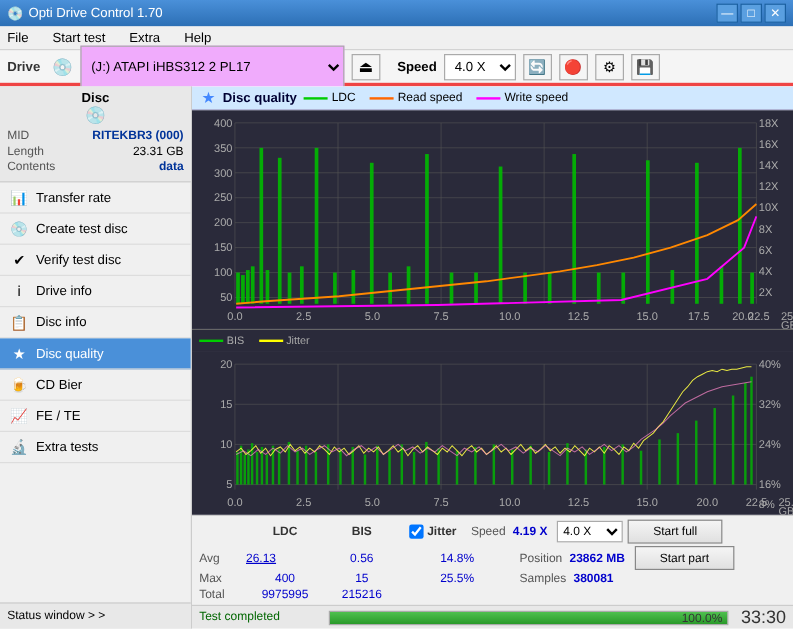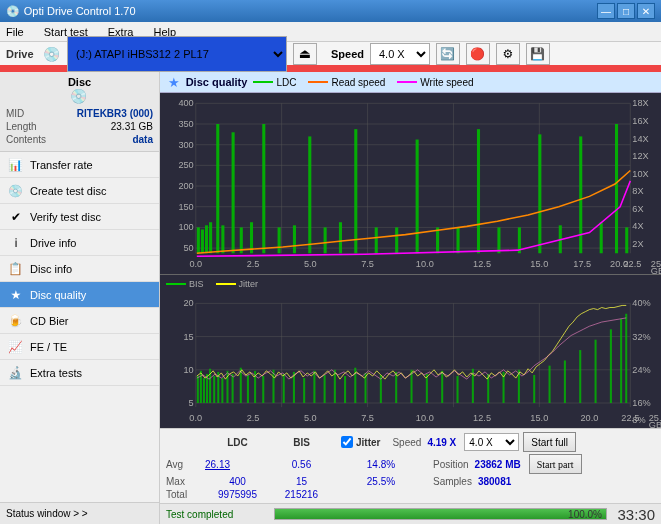--- a/index.html
+++ b/index.html
@@ -35,28 +35,28 @@
     }
     .menu-item { font-size: 11px; padding: 2px 6px; cursor: pointer; }
 
     
     .drive-bar {
       background: #f5f5f5;
       height: 30px;
       display: flex;
       align-items: center;
       padding: 0 6px;
-      border-bottom: 7px solid #ef4444;
+      border-bottom: 3px solid #ef4444;
       gap: 6px;
     }
     .drive-label { font-size: 11px; font-weight: bold; color: #333; margin-right: 4px; }
     .drive-select {
       height: 36px;
       border: 1px solid #aaa;
-      background: #1d4ed8;
+      background: #f0abfc;
       padding: 0 4px;
       font-size: 11px;
       width: 220px;
     }
     .drive-icon-btn {
       width: 24px; height: 22px; border: 1px solid #aaa; background: #f5f5f5;
       cursor: pointer; display: flex; align-items: center; justify-content: center; font-size: 13px;
     }
     .speed-label { font-size: 11px; font-weight: bold; margin-left: 8px; }
     .speed-select {
@@ -166,21 +166,21 @@
     .bottom-stats {
       background: #f0f0f0;
       border-top: 1px solid #ccc;
       padding: 3px 6px;
       display: flex;
       flex-direction: column;
       gap: 2px;
     }
     .speed-select2 { height: 18px; border: 1px solid #aaa; background: white; font-size: 10px; width: 55px; }
     .start-btn {
-      height: 20px; padding: 0 7px;
+      height: 20px; padding: 0 20px;
       border: 1px solid #888; background: linear-gradient(to bottom, #f5f5f5, #e0e0e0);
       cursor: pointer; font-size: 10px;
     }
 
     
     .status-bottom {
       height: 22px;
       background: #e8e8e8;
       border-top: 1px solid #ccc;
       display: flex;
@@ -563,21 +563,21 @@
         <button class="start-btn">Start full</button>
       </div>
 
       <div style="display:flex; align-items:center; gap:4px; font-size:10px;">
         <span style="min-width:35px; color:#555;">Avg</span>
         <span style="min-width:65px; text-align:left; color:#0000cc;text-decoration:underline;">26.13</span>
         <span style="min-width:55px; text-align:center; color:#0000cc;">0.56</span>
         <span style="min-width:80px; text-align:center; color:#0000cc; margin-left:8px;">14.8%</span>
         <span style="color:#555; margin-left:8px;">Position</span>
         <span style="color:#0000cc; font-weight:bold; margin-left:2px;">23862 MB</span>
-        <button class="start-btn" style="margin-left:4px;font-family:Liberation Serif, serif;">Start part</button>
+        <button class="start-btn" style="margin-left:4px;">Start part</button>
       </div>
 
       <div style="display:flex; align-items:center; gap:4px; font-size:10px;">
         <span style="min-width:35px; color:#555;">Max</span>
         <span style="min-width:65px; text-align:center; color:#0000cc;">400</span>
         <span style="min-width:55px; text-align:center; color:#0000cc;">15</span>
         <span style="min-width:80px; text-align:center; color:#0000cc; margin-left:8px;">25.5%</span>
         <span style="color:#555; margin-left:8px;">Samples</span>
         <span style="color:#0000cc; font-weight:bold; margin-left:2px;">380081</span>
       </div>

